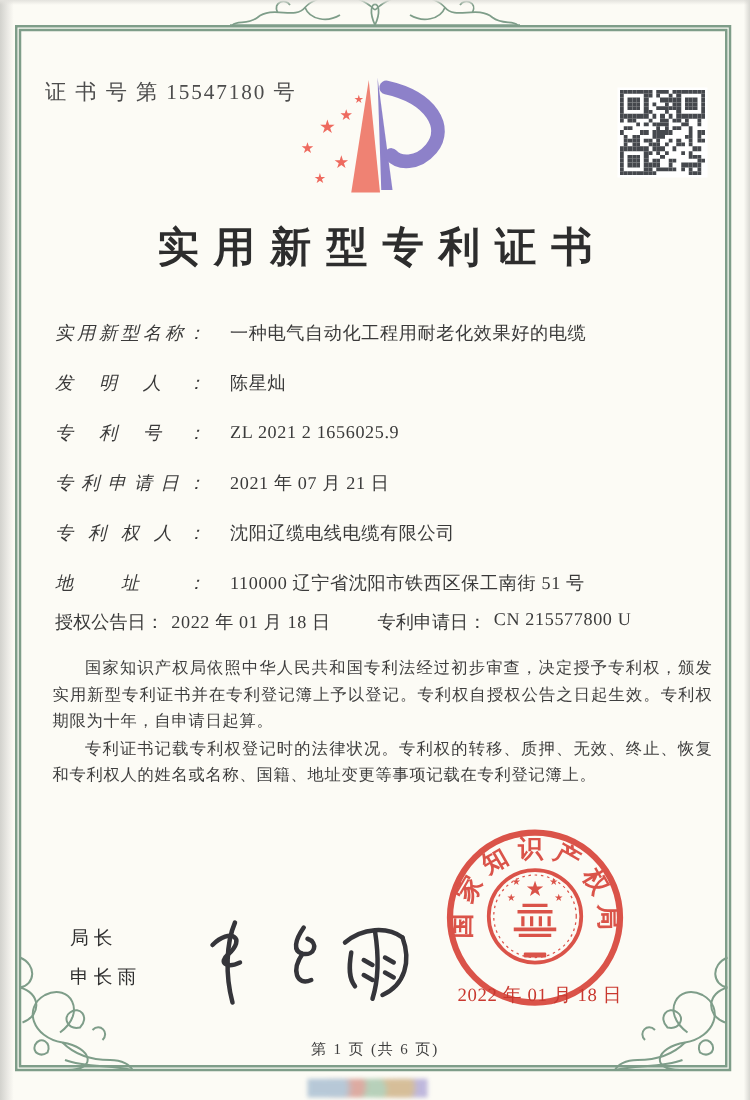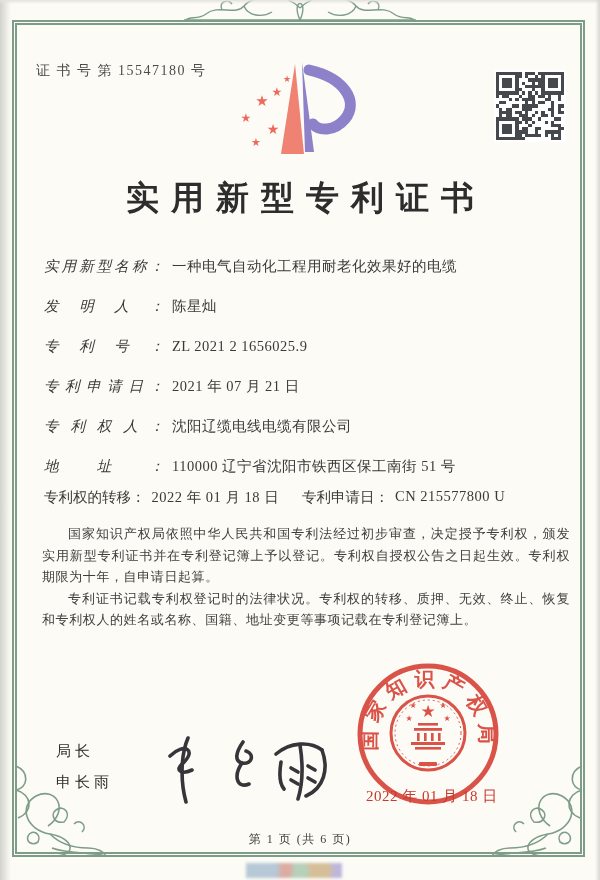--- a/index.html
+++ b/index.html
@@ -16,35 +16,35 @@
     background:linear-gradient(270deg,#d8d7d2,rgba(252,251,245,0));pointer-events:none;}
 
   .frame{position:absolute;left:12px;top:20px;width:573px;height:837px;
     border:5px double #7e9d89;box-sizing:border-box;}
 
   .crest{position:absolute;left:182px;top:-4px;width:236px;height:30px;}
   .flourish{position:absolute;width:95px;height:95px;}
   .flourish.br{right:15px;bottom:21px;}
   .flourish.bl{left:13px;bottom:21px;transform:scaleX(-1);}
 
-  .cert-number{position:absolute;left:36px;top:62px;font-size:14px;color:#4c4c4c;letter-spacing:1.5px;}
+  .cert-number{position:absolute;left:36px;top:62px;font-size:17px;color:#4c4c4c;letter-spacing:1.5px;}
 
   .logo{position:absolute;left:231px;top:54px;width:148px;height:110px;}
 
   .qr{position:absolute;left:494px;top:70px;width:72px;height:72px;background:#fff;
     display:grid;grid-template-rows:repeat(21,1fr);grid-template-columns:repeat(21,1fr);padding:2px;box-sizing:border-box;}
   .qr i{background:#45484d;display:block;}
 
   .title{position:absolute;left:0;right:0;top:176px;text-align:center;
     font-size:33px;font-weight:bold;color:#2d2d2d;letter-spacing:12px;text-indent:12px;}
 
   .fields{position:absolute;left:44px;top:246px;right:26px;}
   .field{height:40px;display:flex;align-items:center;font-size:14.5px;color:#3a3a3a;}
   .field .lab{flex:none;display:inline-block;width:120px;text-align:justify;text-align-last:justify;font-style:italic;}
-  .field .val{margin-left:8px;letter-spacing:.5px;white-space:nowrap;}
+  .field .val{margin-left:20px;letter-spacing:.5px;white-space:nowrap;}
 
   .grant{position:absolute;left:44px;top:488px;right:20px;display:flex;font-size:14.5px;color:#3a3a3a;}
   .grant .cell{display:flex;white-space:nowrap;}
   .grant .cell.first{width:258px;flex:none;}
   .grant .val{margin-left:6px;letter-spacing:.5px;}
 
   .paras{position:absolute;left:42px;right:30px;top:523px;
     font-size:13px;line-height:21.5px;color:#3e3e3e;letter-spacing:.6px;text-align:justify;}
   .paras p{margin:0;text-indent:2em;}
 
@@ -390,21 +390,21 @@
       <span class="val">沈阳辽缆电线电缆有限公司</span>
     </div>
     <div class="field">
       <span class="lab">地址：</span>
       <span class="val">110000  辽宁省沈阳市铁西区保工南街 51 号</span>
     </div>
   </div>
 
   <div class="grant">
     <div class="cell first">
-      <span class="lab2">专利权的转移：</span>
+      <span class="lab2">授权公告日：</span>
       <span class="val">2022 年 01 月 18 日</span>
     </div>
     <div class="cell">
       <span class="lab2">专利申请日：</span>
       <span class="val">CN 215577800 U</span>
     </div>
   </div>
 
   <div class="paras">
     <p>国家知识产权局依照中华人民共和国专利法经过初步审查，决定授予专利权，颁发实用新型专利证书并在专利登记簿上予以登记。专利权自授权公告之日起生效。专利权期限为十年，自申请日起算。</p>

